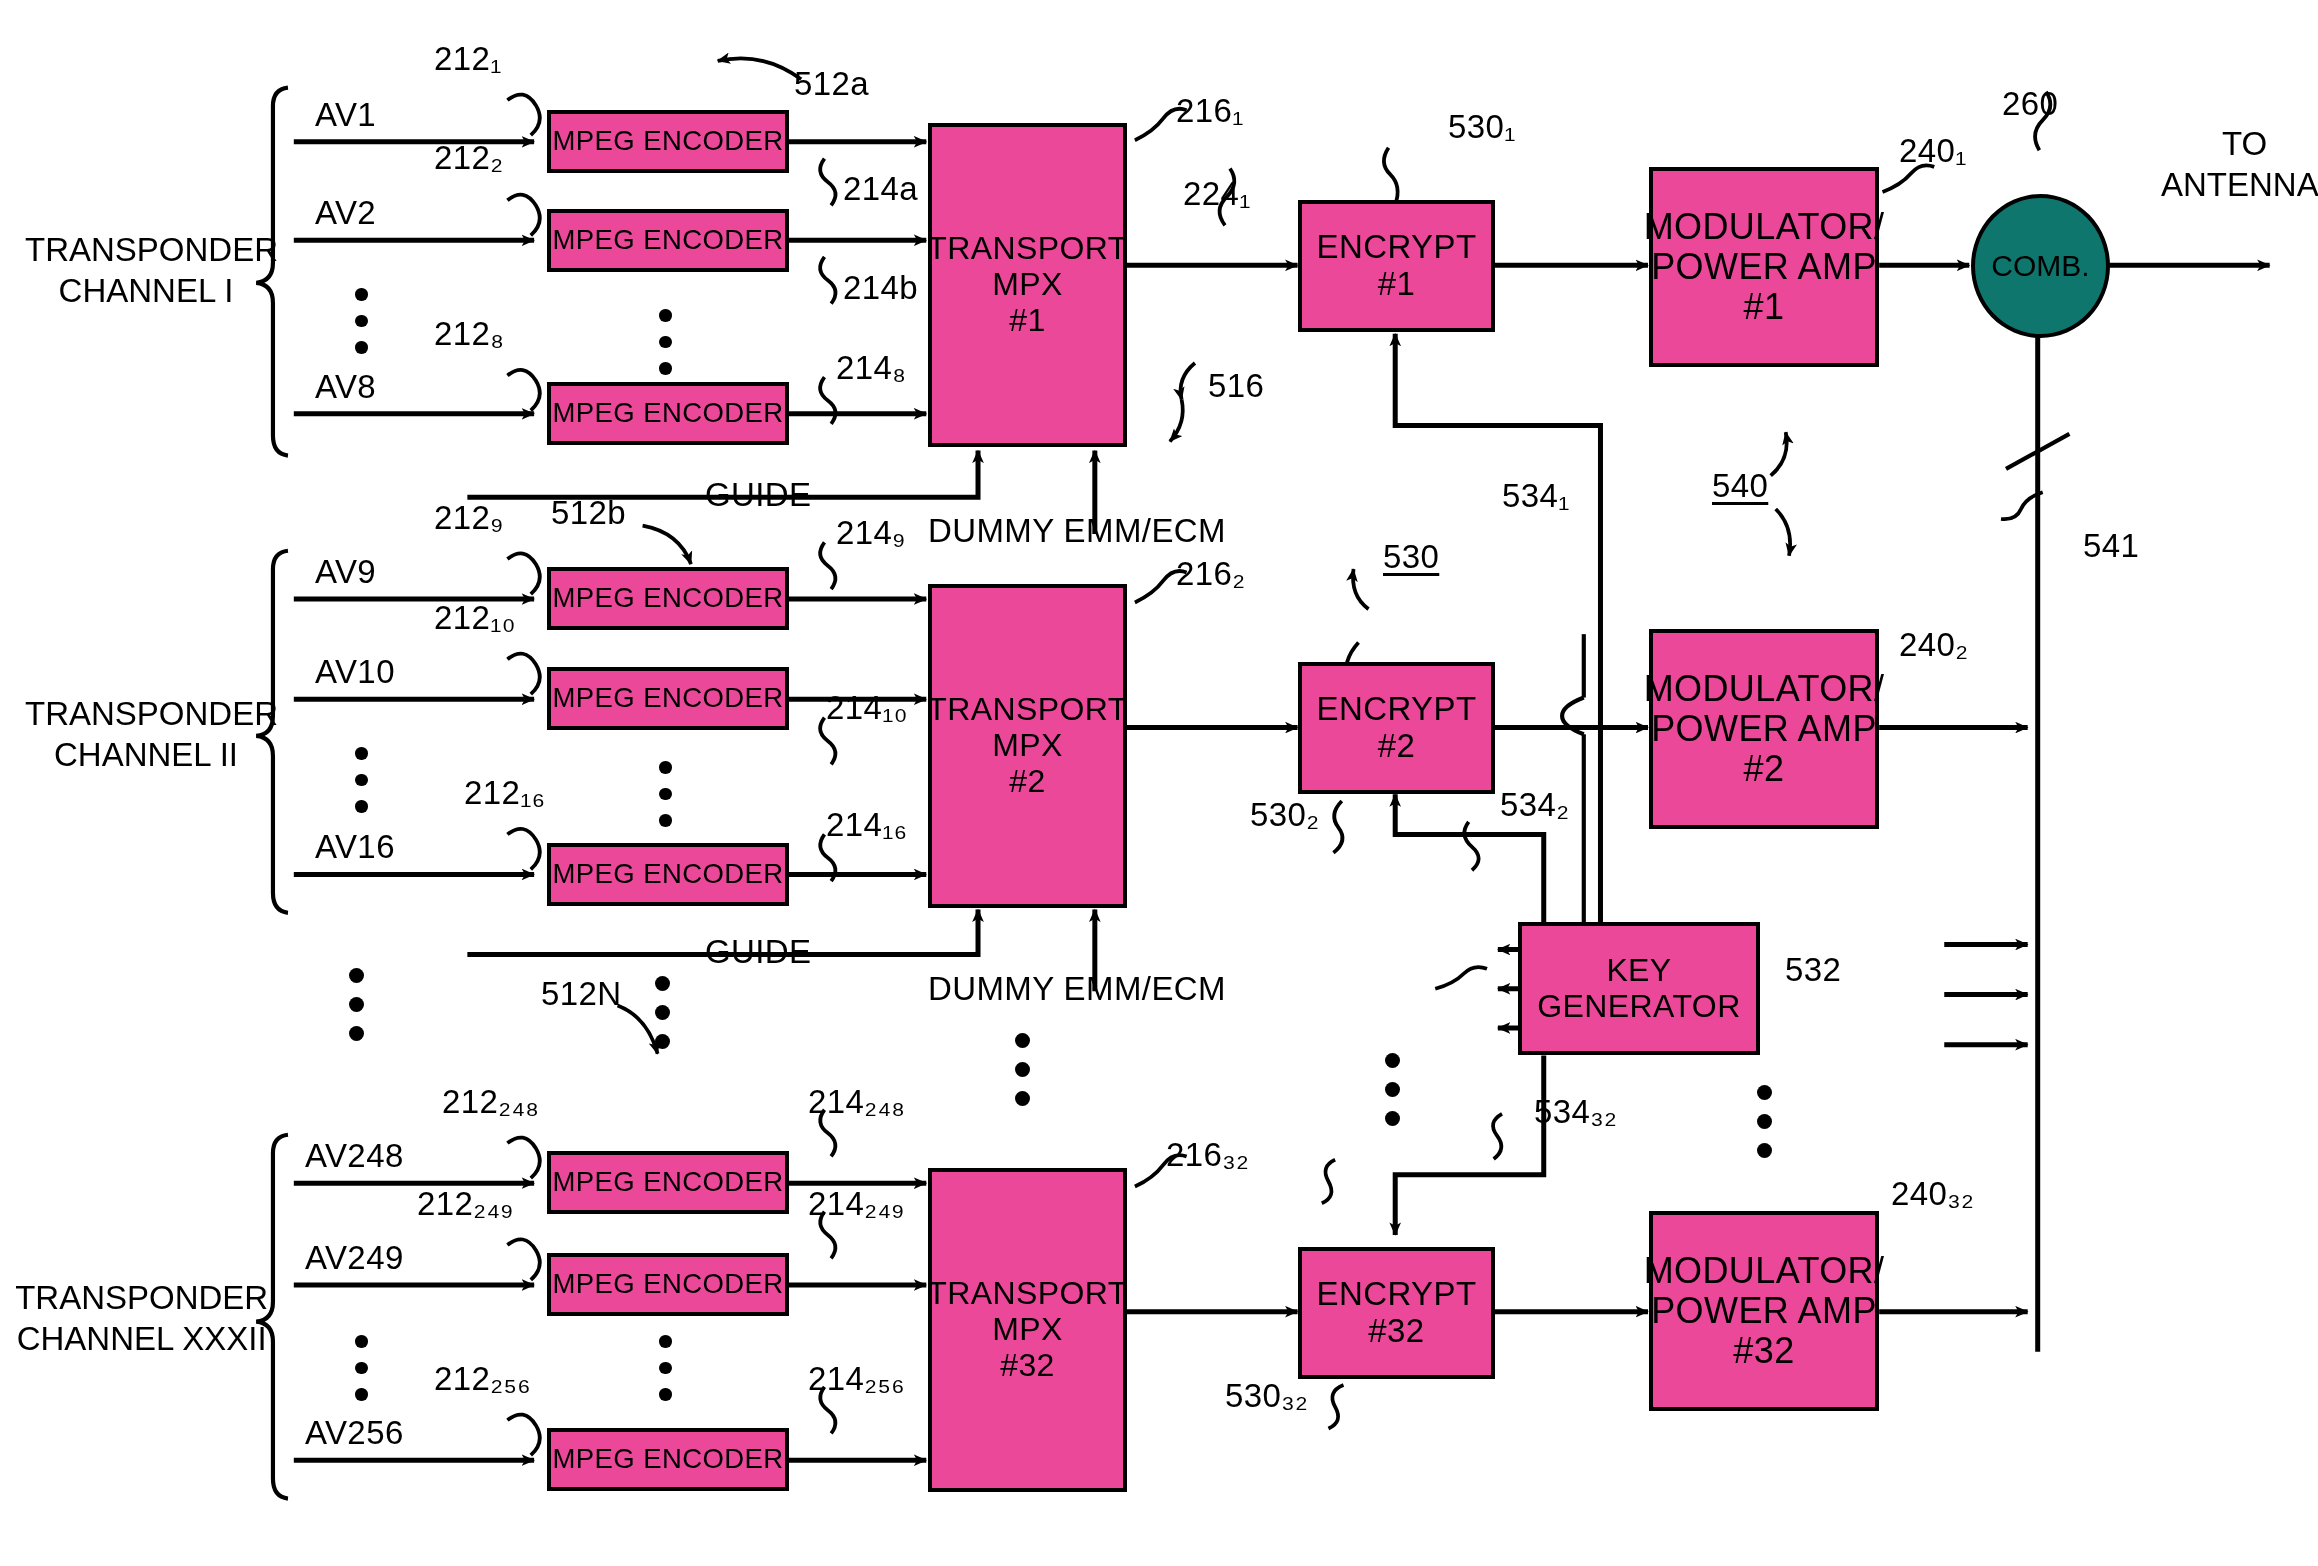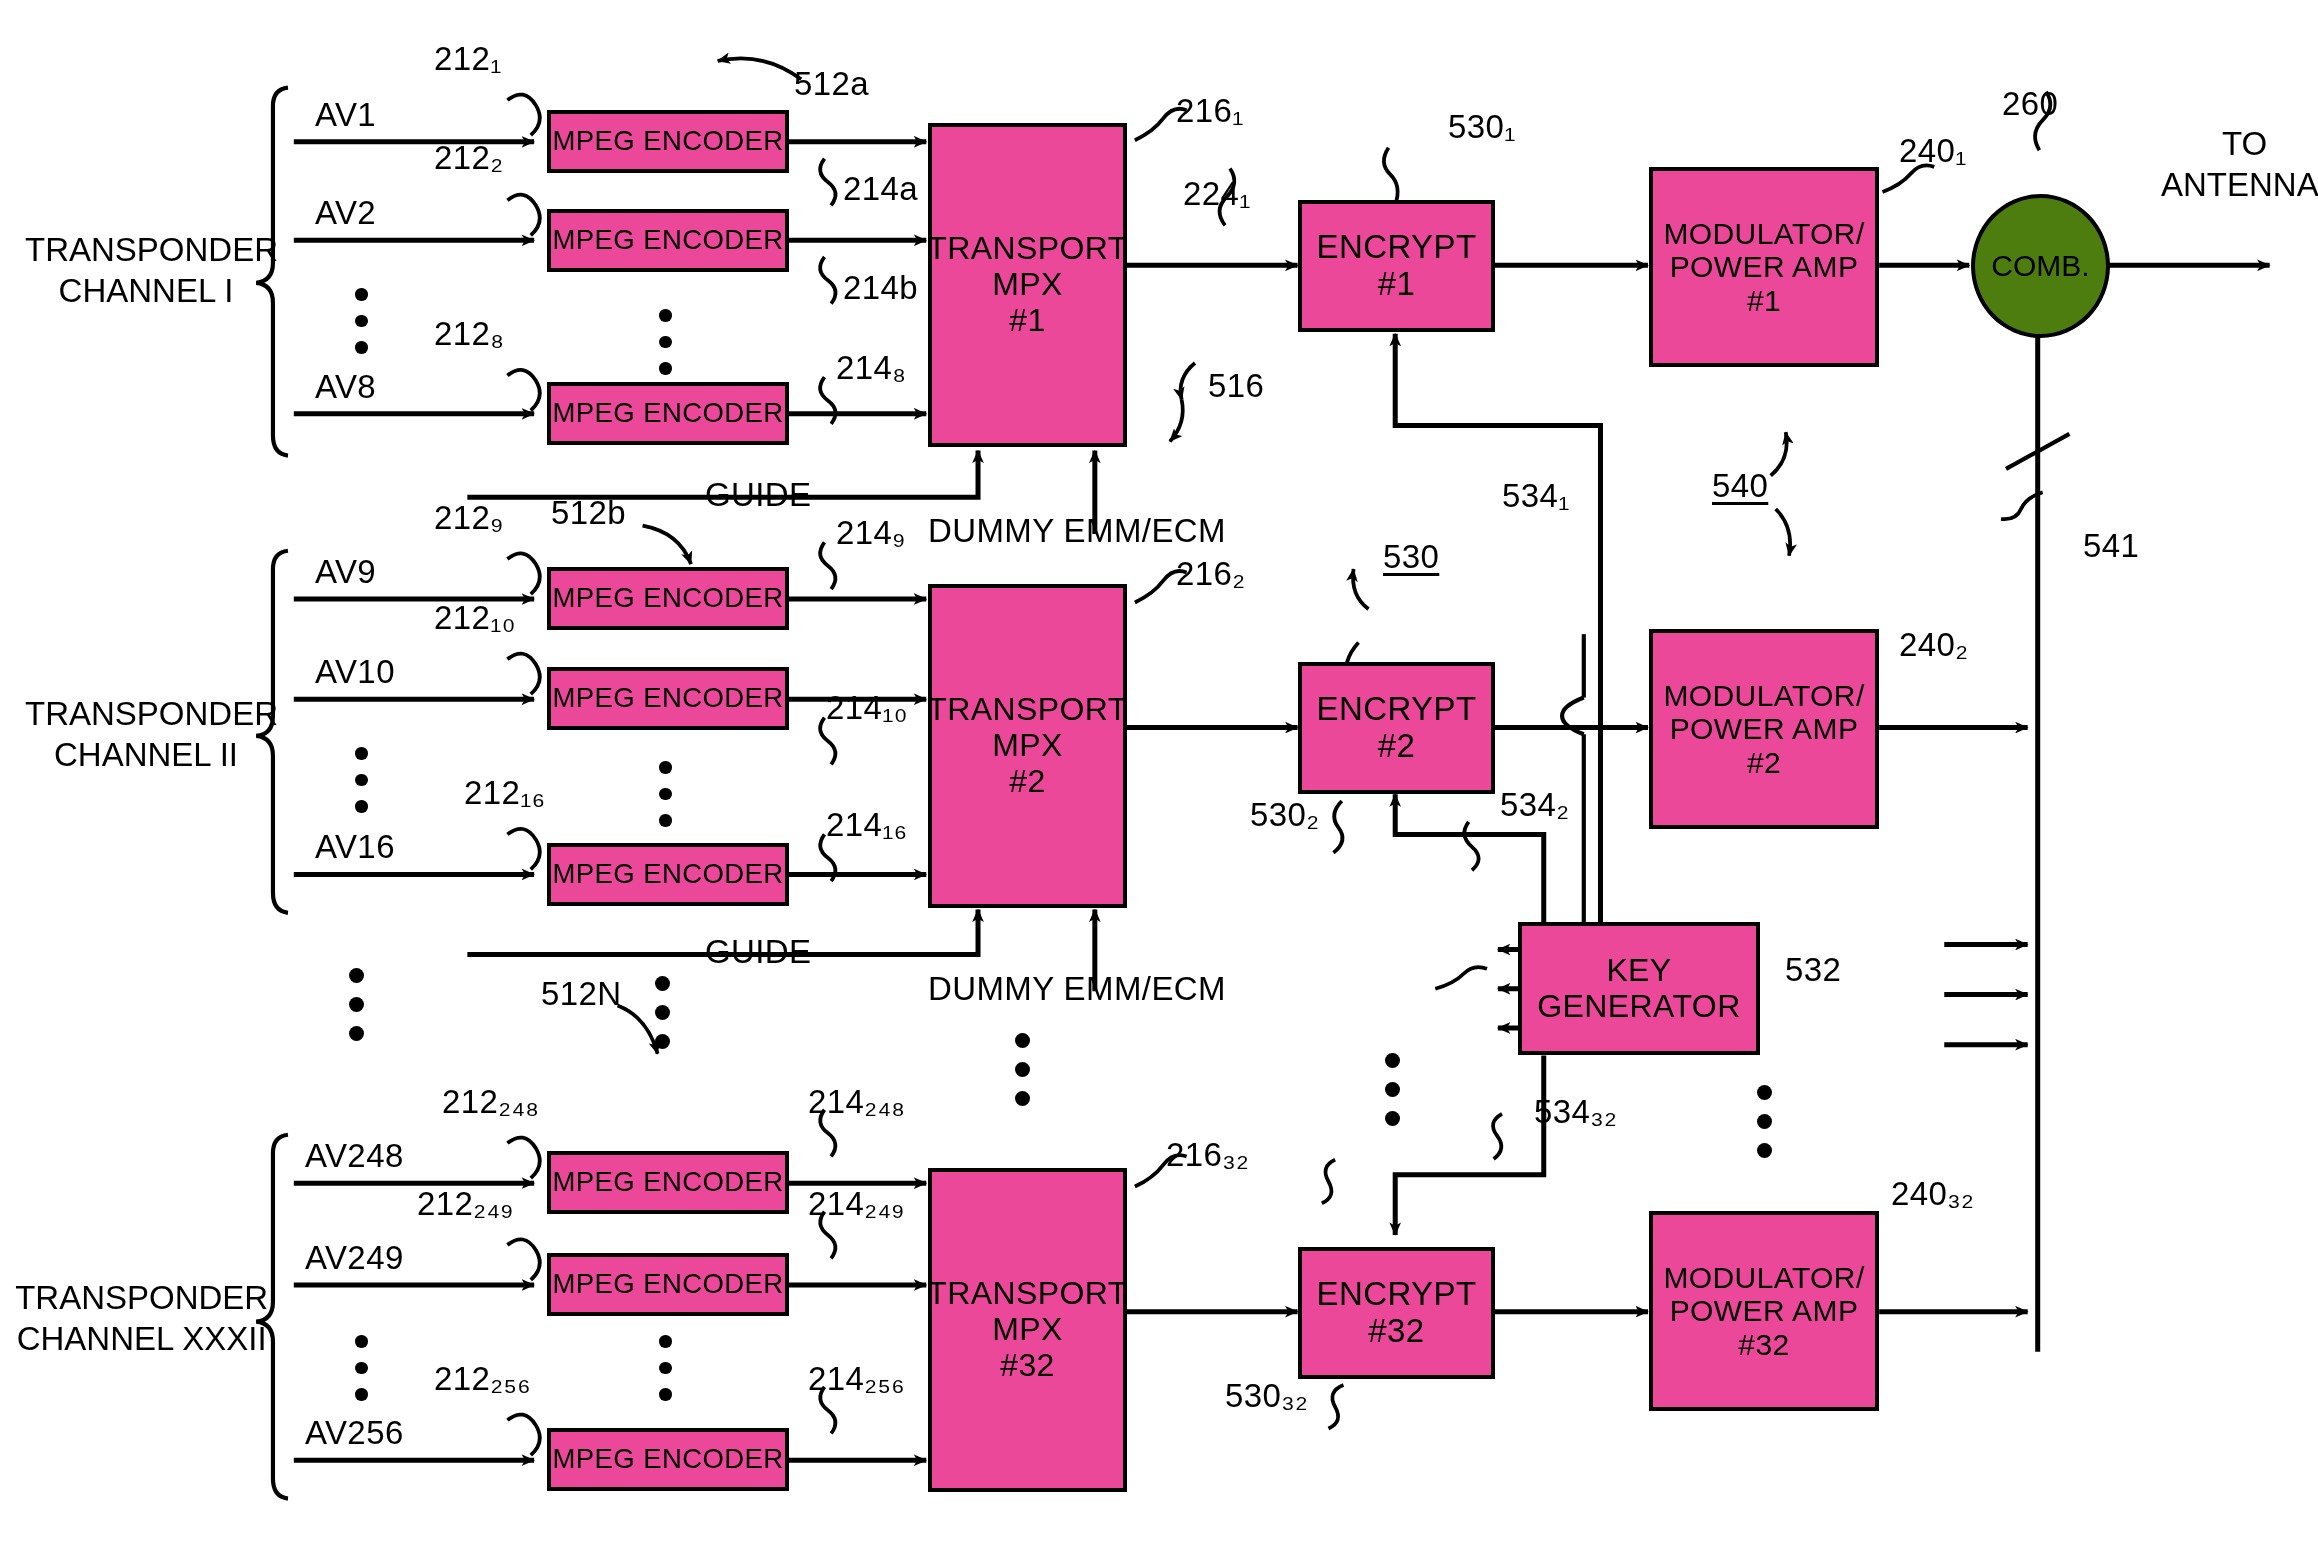--- a/index.html
+++ b/index.html
@@ -23,27 +23,27 @@
     justify-content:center;
     text-align:center;
     line-height:1.12;
     letter-spacing:0.4px;
     font-weight:400;
   }
   .node .ln{display:block;white-space:nowrap;}
   .enc{font-size:27.5px;}
   .mpx{font-size:32px;}
   .encr{font-size:33px;}
-  .modu{font-size:30px;}
+  .modu{font-size:36px;}
   .keyg{font-size:32px;}
   .comb{
     position:absolute;
     border:4.2px solid #000;
     border-radius:50%;
-    background:#4d7c0f;
+    background:#0f766e;
     box-sizing:border-box;
     display:flex;align-items:center;justify-content:center;
     font-size:30px;
   }
   .lbl{
     position:absolute;
     font-size:33px;
     white-space:nowrap;
     letter-spacing:0.4px;
   }

